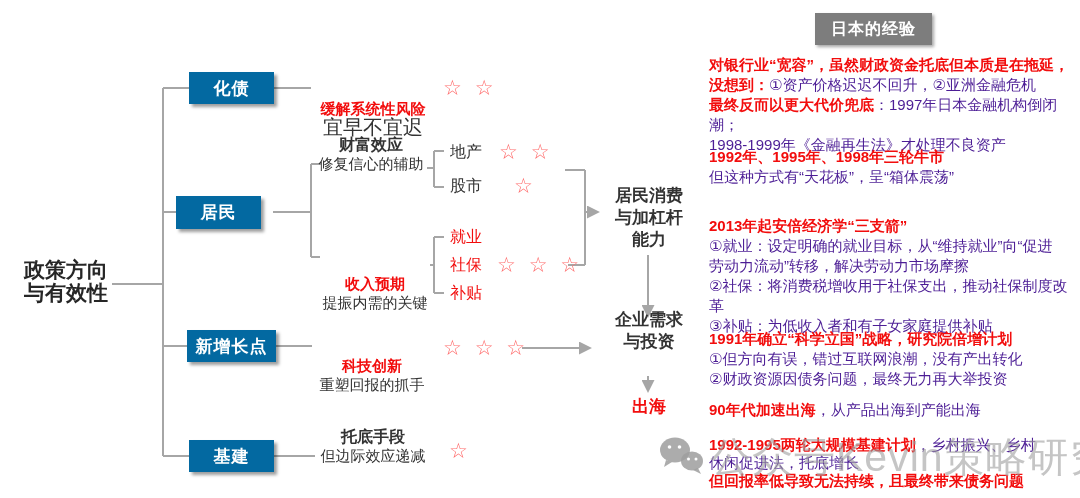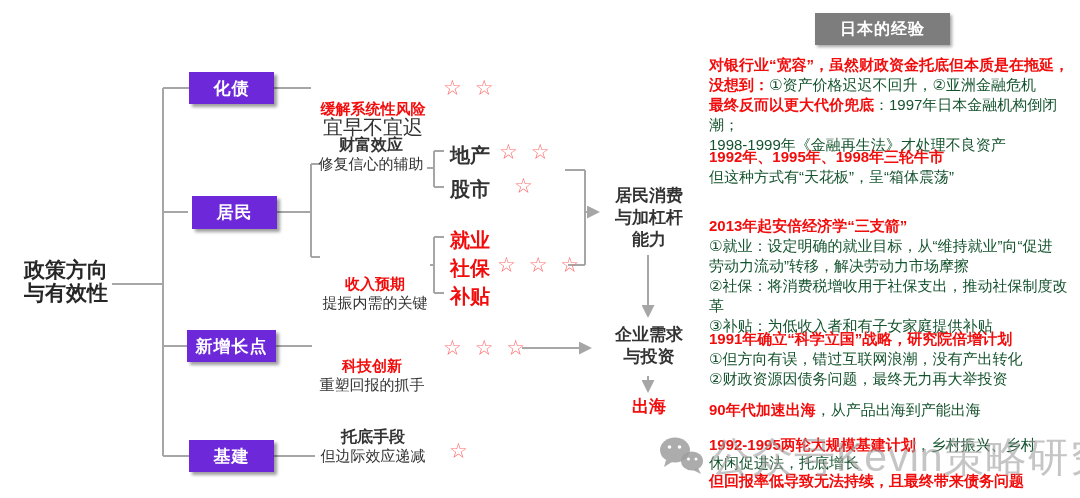--- a/index.html
+++ b/index.html
@@ -8,43 +8,43 @@
     font-family:"Liberation Sans","DejaVu Sans",sans-serif;
   }
   .wires{position:absolute;left:0;top:0;z-index:0;}
   .abs{position:absolute;z-index:1;}
 
   
   .root-label{left:14px;top:258px;width:104px;font-size:21px;font-weight:bold;color:#262626;
     line-height:23px;white-space:pre-line;text-align:center;}
 
   
-  .nbox{background:#6d28d9;color:#ffffff;font-weight:bold;font-size:17px;
+  .nbox{background:#0369a1;color:#ffffff;font-weight:bold;font-size:17px;
     display:flex;align-items:center;justify-content:center;
     box-shadow:3px 3px 3px rgba(0,0,0,0.38);letter-spacing:1px;}
   .b-huazhai{left:189px;top:72px;width:85px;height:32px;}
-  .b-jumin{left:192px;top:196px;width:85px;height:33px;}
+  .b-jumin{left:176px;top:196px;width:85px;height:33px;}
   .b-xinzeng{left:187px;top:330px;width:89px;height:32px;}
   .b-jijian{left:189px;top:440px;width:85px;height:32px;}
 
   
   .branch{text-align:center;white-space:nowrap;}
   .bt{font-size:15px;font-weight:bold;line-height:19px;}
   .bt.red{color:#f20d0d;margin-top:30px;}
   .bt.black{color:#333333;font-size:16px;}
   .bs{font-size:15px;color:#333333;line-height:19px;}
   .br-huazhai{left:312px;top:69px;width:122px;}
   .br-huazhai .bs{font-size:20px;font-weight:500;}
   .br-wealth{left:310px;top:135px;width:122px;}
   .br-income{left:312px;top:244px;width:126px;}
   .br-tech{left:310px;top:326px;width:124px;}
   .br-infra{left:312px;top:427px;width:122px;}
 
   
-  .sub{font-size:20px;font-weight:bold;white-space:nowrap;}
+  .sub{font-size:16px;font-weight:normal;white-space:nowrap;}
   .sub.black{color:#333333;}
   .sub.red{color:#f20d0d;}
   .s-dichan{left:450px;top:142px;}
   .s-gushi{left:450px;top:176px;}
   .s-jiuye{left:450px;top:227px;}
   .s-shebao{left:450px;top:255px;}
   .s-butie{left:450px;top:283px;}
 
   
   .stars{color:#ff6b6b;font-size:21px;word-spacing:7px;white-space:nowrap;line-height:21px;}
@@ -52,36 +52,36 @@
   .st-dichan{left:499px;top:141px;}
   .st-gushi{left:514px;top:175px;}
   .st-shebao{left:497px;top:254px;}
   .st-tech{left:443px;top:337px;}
   .st-infra{left:449px;top:440px;}
 
   
   .mid{width:96px;text-align:center;font-size:17px;font-weight:600;color:#333333;
     line-height:22px;white-space:pre-line;}
   .m-consume{left:601px;top:185px;}
-  .m-enterprise{left:601px;top:324px;}
+  .m-enterprise{left:601px;top:310px;font-family:Liberation Mono, monospace;}
   .m-overseas{left:601px;top:396px;color:#f20d0d;font-weight:bold;}
 
   
-  .jp-header{left:815px;top:13px;width:135px;height:32px;background:#7d7d7d;color:#ffffff;
+  .jp-header{left:815px;top:13px;width:117px;height:32px;background:#7d7d7d;color:#ffffff;
     font-size:16px;font-weight:bold;display:flex;align-items:center;justify-content:center;
     box-shadow:2px 2px 3px rgba(0,0,0,0.35);letter-spacing:1px;}
   .jp-block{left:709px;width:372px;font-size:15px;line-height:20px;white-space:pre-line;}
   .jb1{top:55px;}
   .jb2{top:147px;}
   .jb3{top:216px;}
   .jb4{top:329px;}
   .jb5{top:400px;}
   .jb6{top:436px;line-height:18px;}
   .seg-red{color:#f20d0d;font-weight:bold;}
-  .seg-gray{color:#14532d;}
+  .seg-gray{color:#4c1d95;}
 
   
   .watermark{left:656px;top:430px;z-index:2;display:flex;align-items:center;gap:4px;
     pointer-events:none;}
   .wm-text{font-size:41px;color:rgba(158,158,158,0.6);white-space:nowrap;letter-spacing:1px;}
 </style>
 </head>
 <body>
 
 <div class="canvas">

